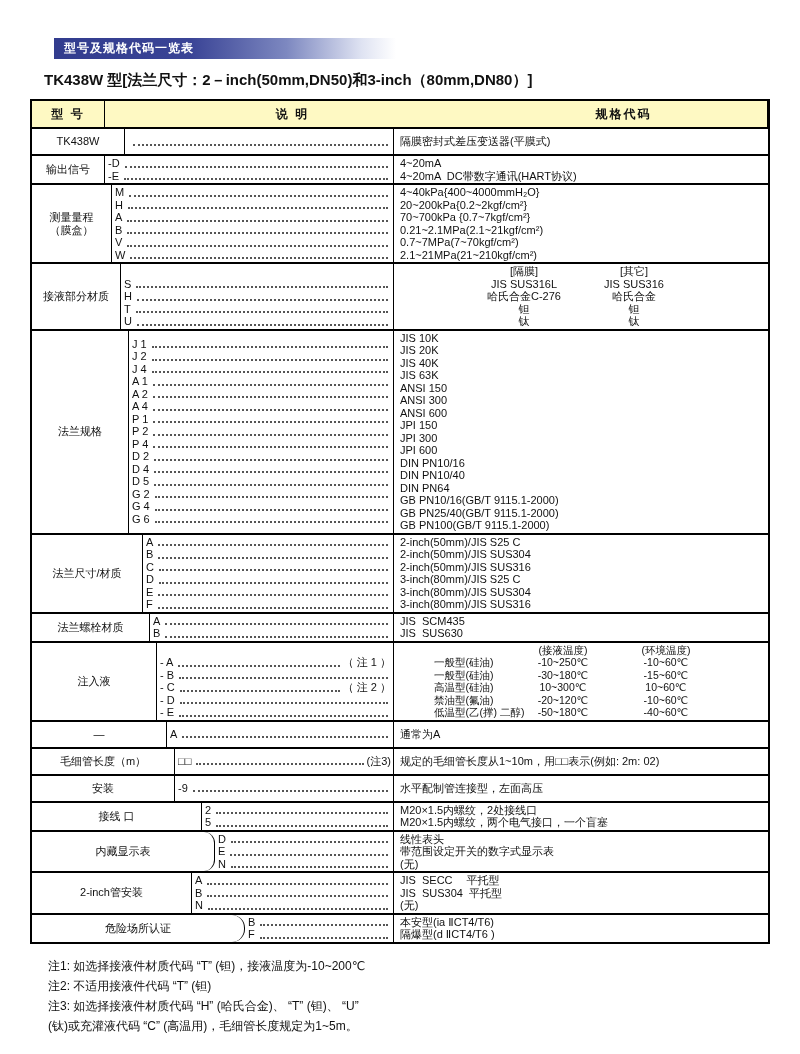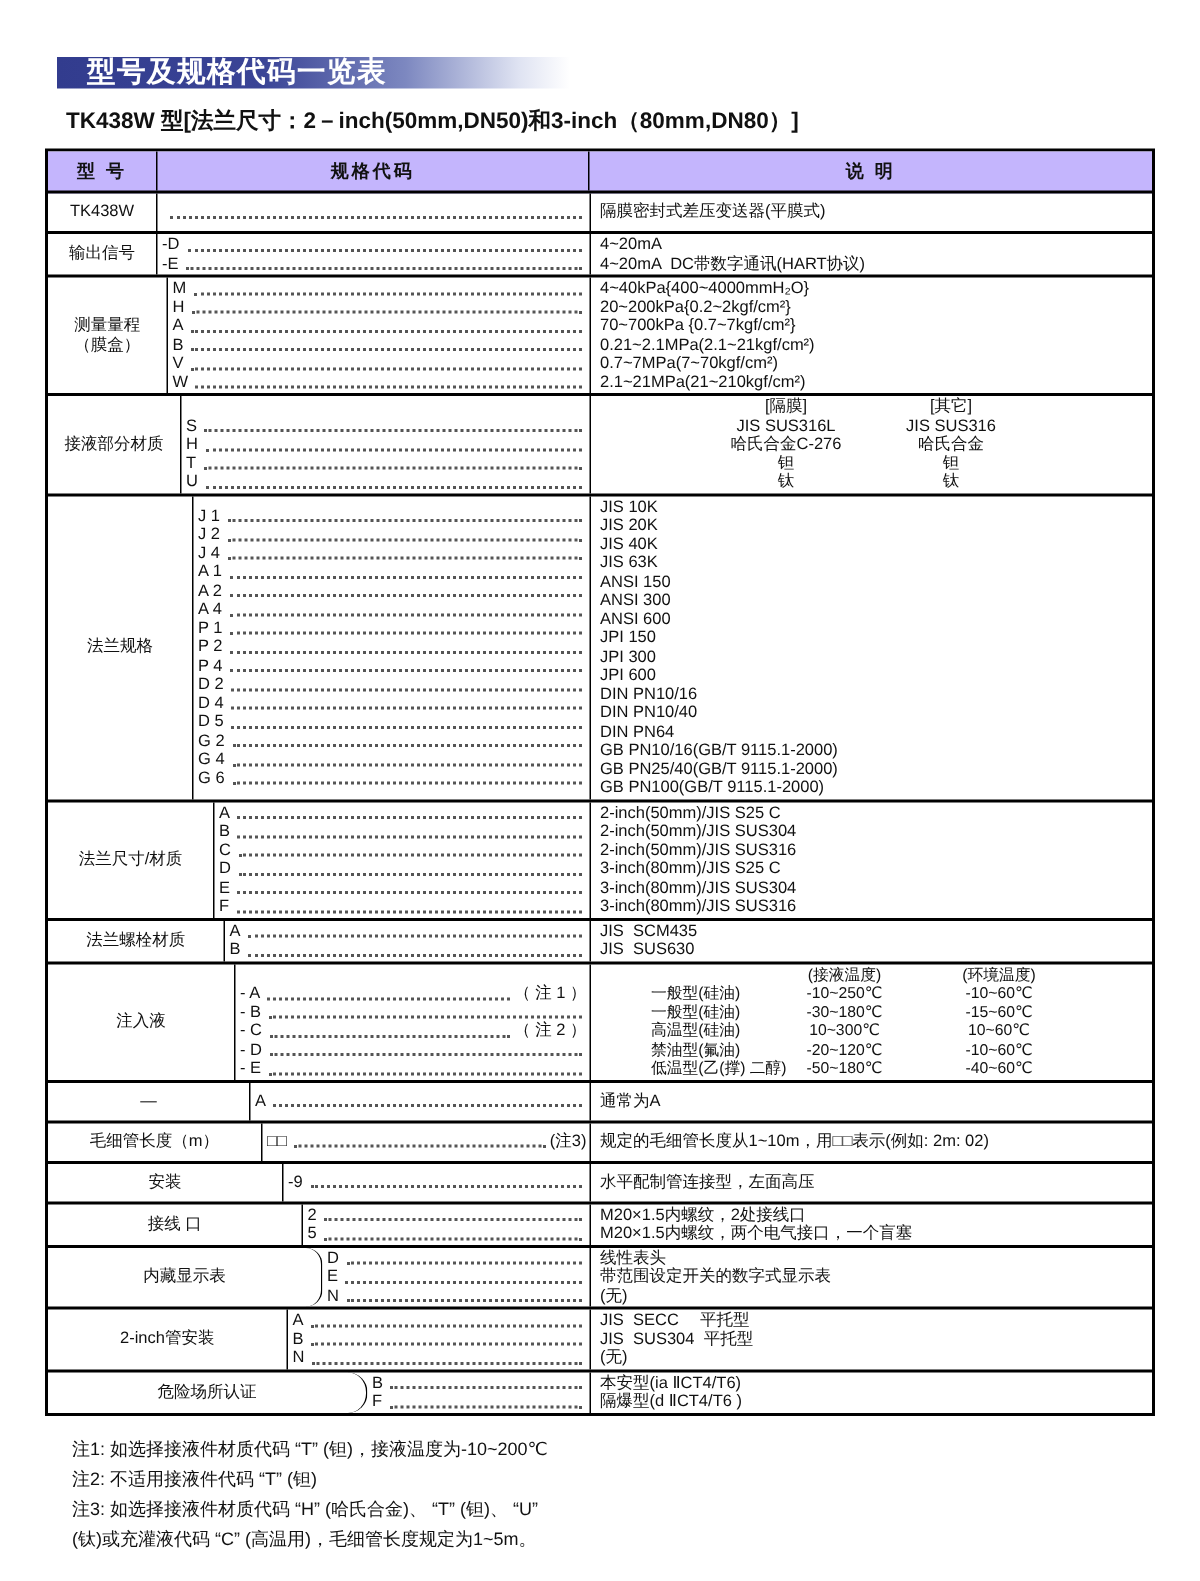--- a/index.html
+++ b/index.html
@@ -1,30 +1,30 @@
 <!DOCTYPE html>
 <html><head>
 <meta charset="utf-8">
 <style>
   html,body{margin:0;padding:0;background:#fff;}
   body{width:800px;height:1054px;overflow:hidden;
        font-family:"Liberation Sans","DejaVu Sans",sans-serif;color:#111;}
   .page{padding:38px 30px 0 30px;box-sizing:border-box;}
 
   
-  .section-bar{width:342px;height:21px;margin-left:8px;
+  .section-bar{width:342px;height:21px;margin-left:24px;
     background:linear-gradient(to right,#323c8e 0%,#3a4496 40%,#7d88c0 68%,#dfe3f2 90%,#ffffff 100%);
-    color:#fff;font-weight:bold;font-size:19px;line-height:21px;
-    padding-left:20px;box-sizing:border-box;letter-spacing:1px;}
+    color:#fff;font-weight:bold;font-size:12px;line-height:21px;
+    padding-left:10px;box-sizing:border-box;letter-spacing:1px;}
 
   .doc-title{margin:12px 0 9px 14px;font-weight:bold;font-size:15px;}
 
   
   .spec-table{width:740px;border:2px solid #000;box-sizing:border-box;}
-  .thead{display:flex;background:#c4b5fd;border-bottom:2px solid #000;
+  .thead{display:flex;background:#fef9c3;border-bottom:2px solid #000;
          font-weight:bold;font-size:12px;height:26px;}
   .th{display:flex;align-items:center;justify-content:center;letter-spacing:2px;}
   .th-model{width:73px;border-right:1px solid #000;box-sizing:border-box;}
   .th-code{width:288px;border-right:1px solid #000;box-sizing:border-box;}
   .th-desc{flex:1;}
 
   .row{display:flex;border-top:2px solid #000;min-height:25px;font-size:11px;}
   .row:first-child{border-top:none;}
   .cat{border-right:1px solid #000;box-sizing:border-box;flex-shrink:0;
        display:flex;flex-direction:column;align-items:center;justify-content:center;
@@ -61,26 +61,26 @@
 <div class="page">
   <div class="section-bar">
     <span>型号及规格代码一览表</span>
   </div>
 
   <div class="doc-title">TK438W 型[法兰尺寸：2－inch(50mm,DN50)和3-inch（80mm,DN80）]</div>
 
   <div class="spec-table">
     <div class="thead">
       <div class="th th-model">型  号</div>
+      <div class="th th-desc">说  明</div>
       <div class="th th-code">规格代码</div>
-      <div class="th th-desc">说  明</div>
     </div>
     <div>
         <div class="row">
-          <div class="cat" style="width: 73px;">
+          <div class="cat" style="width: 93px;">
             <div class="cat-line">TK438W</div>
           </div>
           <div class="codes">
             <div class="line code-line"><span class="code-label"></span><span class="leader"></span></div>
           </div>
           <div class="desc">
             <div class="line">隔膜密封式差压变送器(平膜式)</div>
           </div>
         </div>
         <div class="row">
@@ -248,21 +248,21 @@
             <div class="cat-line">毛细管长度（m）</div>
           </div>
           <div class="codes">
             <div class="line code-line"><span class="code-label">□□</span><span class="leader"></span><span class="code-note">(注3)</span></div>
           </div>
           <div class="desc">
             <div class="line">规定的毛细管长度从1~10m，用□□表示(例如: 2m: 02)</div>
           </div>
         </div>
         <div class="row">
-          <div class="cat" style="width: 157px;">
+          <div class="cat" style="width: 143px;">
             <div class="cat-line">安装</div>
           </div>
           <div class="codes">
             <div class="line code-line"><span class="code-label">-9</span><span class="leader"></span></div>
           </div>
           <div class="desc">
             <div class="line">水平配制管连接型，左面高压</div>
           </div>
         </div>
         <div class="row">

